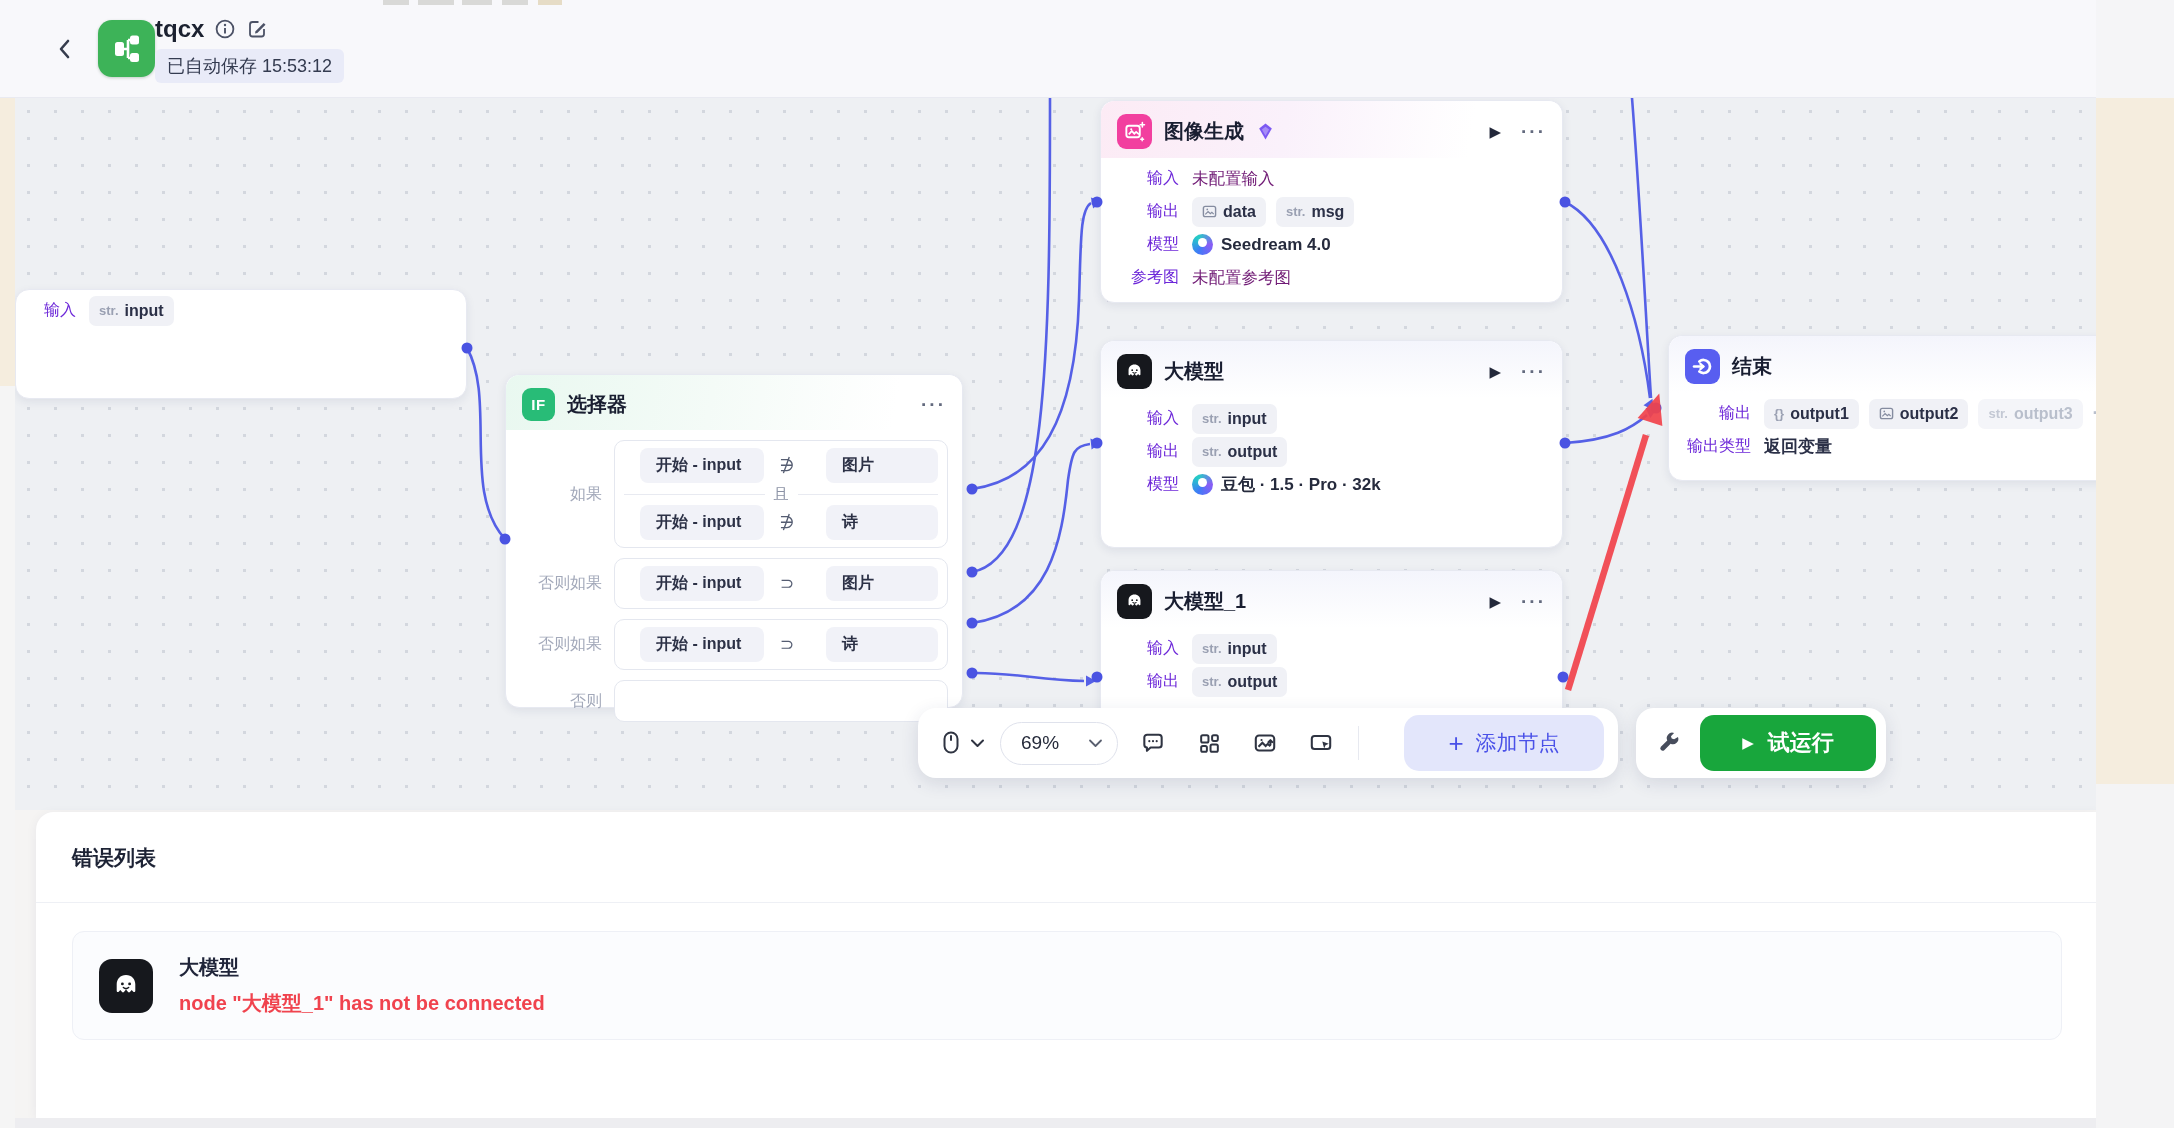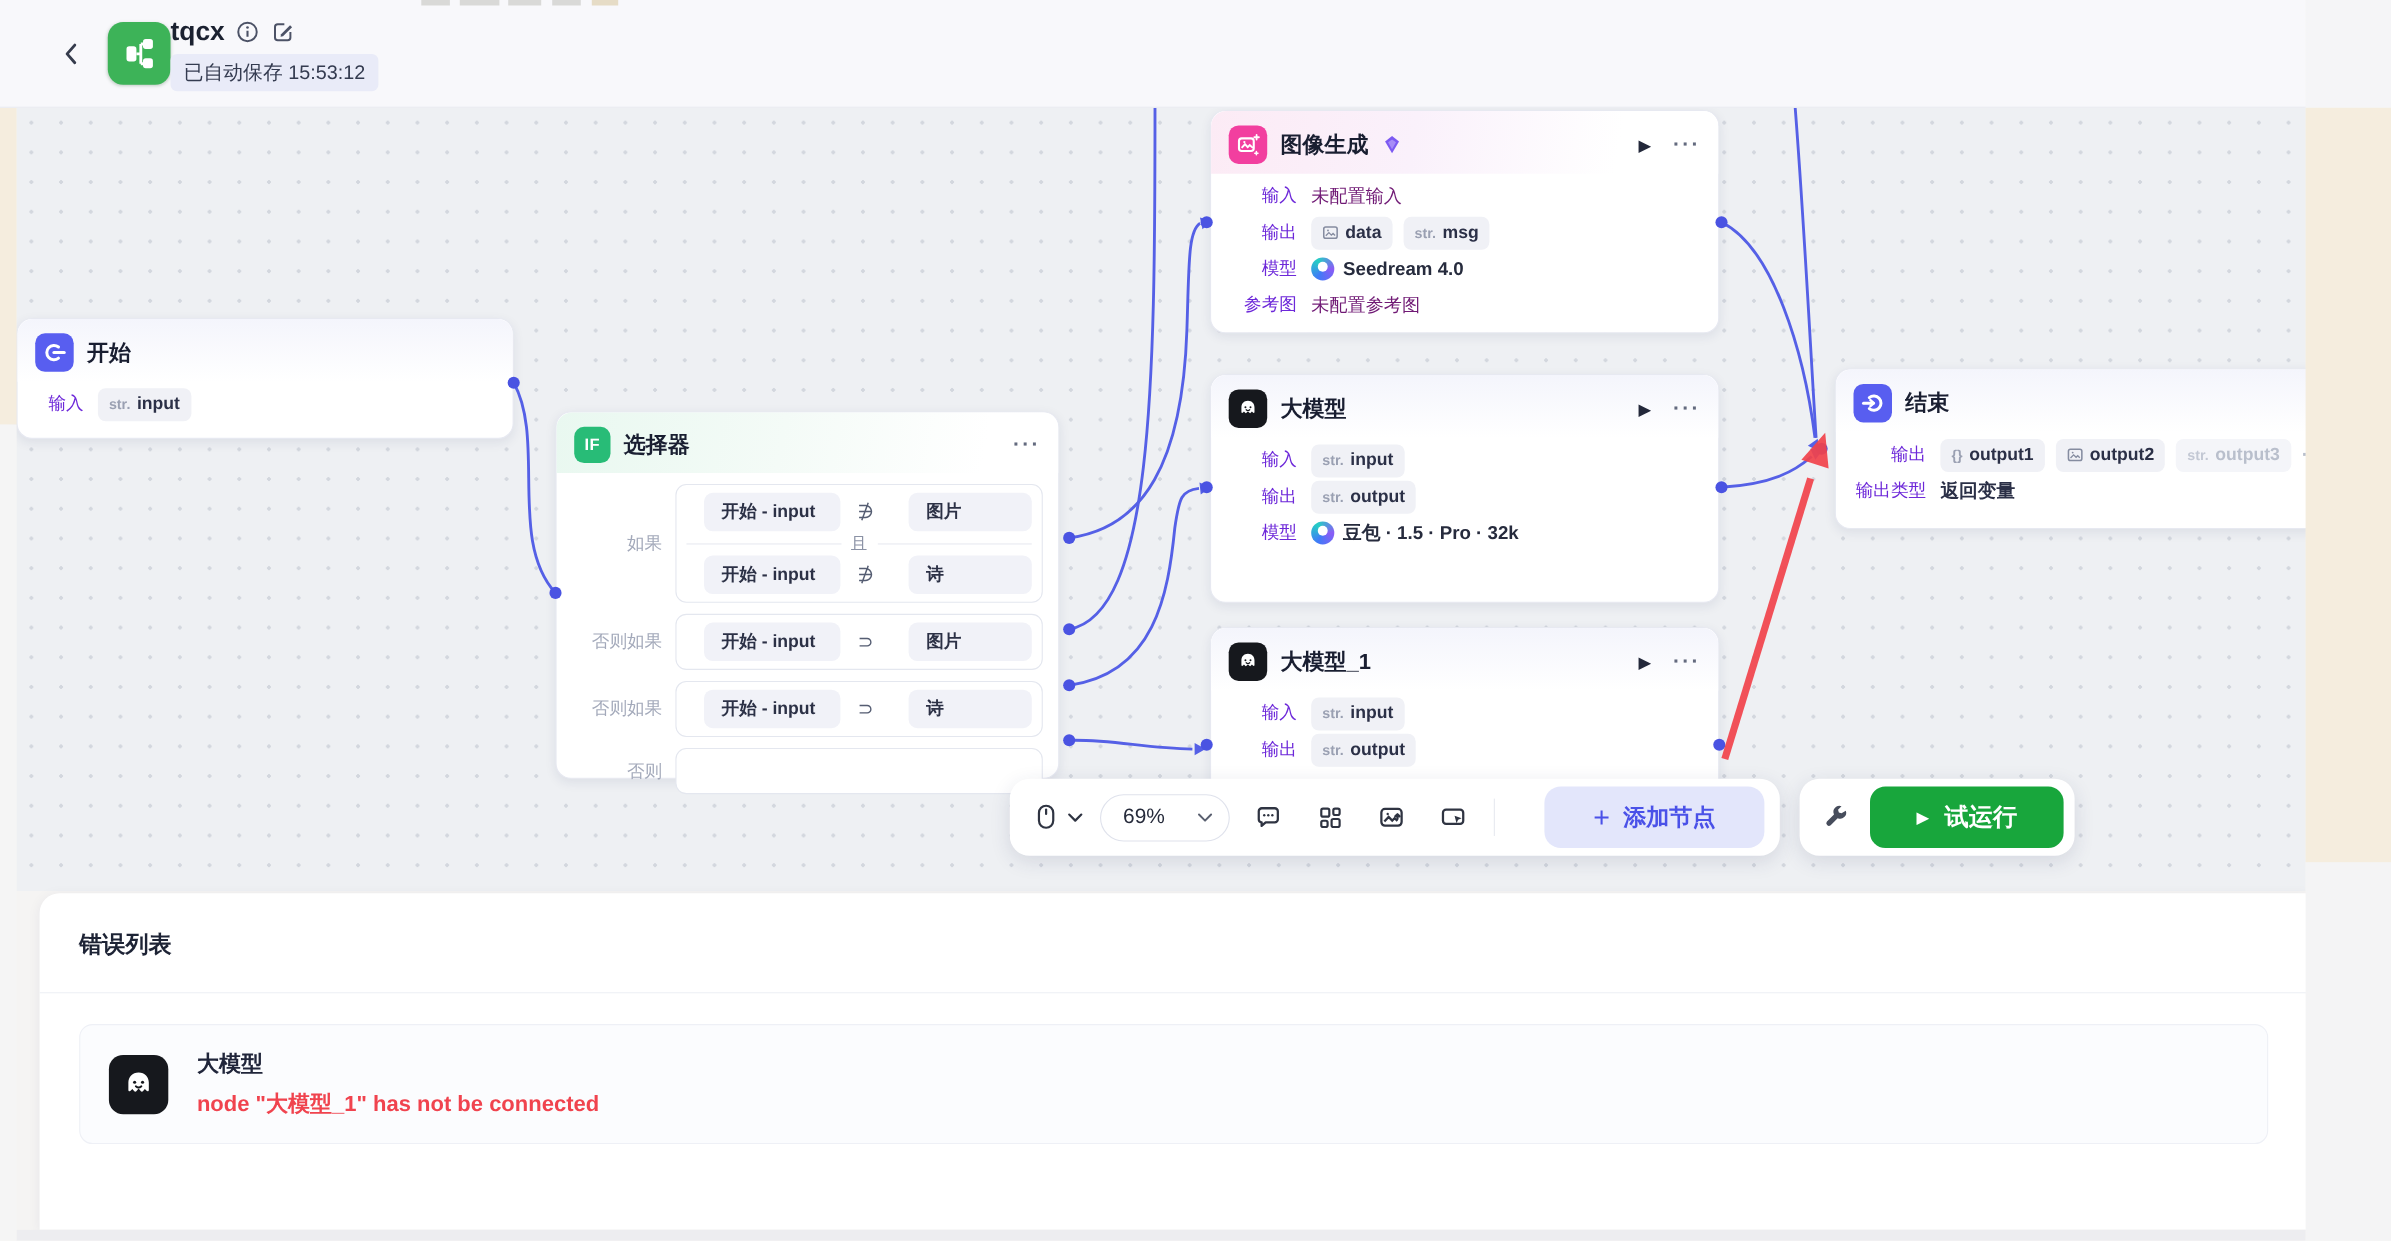--- a/index.html
+++ b/index.html
@@ -79,21 +79,21 @@
   .tb-main { left:918px; top:708px; width:700px; height:70px; padding:0 14px 0 18px; }
   .tb-ic { width:30px; height:30px; display:flex; align-items:center; justify-content:center; cursor:pointer; flex:none; }
   .zoom-pill { display:flex; align-items:center; justify-content:space-between; width:118px; height:43px;
                border:1.5px solid #dfe2ec; border-radius:22px; padding:0 14px 0 20px; margin:0 20px 0 12px; cursor:pointer; }
   .zoom-val { font-size:19px; color:#262b3b; }
   .tb-gap { width:26px; flex:none; }
   .tb-div { width:1px; height:34px; background:#e7e9f0; margin:0 16px 0 22px; flex:none; }
   .add-btn { display:flex; align-items:center; justify-content:center; gap:12px; width:200px; height:56px;
              border-radius:15px; background:#e3e6fb; color:#4a51e8; cursor:pointer; margin-left:auto; }
   .add-btn .plus { font-size:26px; font-weight:400; line-height:1; }
-  .add-btn .lbl { font-size:21px; font-weight:700; }
+  .add-btn .lbl { font-size:21px; font-weight:400; }
   .tb-run { left:1636px; top:708px; width:250px; height:70px; padding:0 10px 0 18px; justify-content:space-between; }
   .run-btn { display:flex; align-items:center; justify-content:center; gap:14px; width:176px; height:56px;
              border-radius:14px; background:#18a63c; color:#fff; cursor:pointer; }
   .run-btn .tri { font-size:15px; }
   .run-btn .lbl { font-size:22px; font-weight:700; }
 
   
   .error-panel { position:absolute; left:36px; top:812px; width:2062px; height:306px; background:#fff;
                  border-radius:18px 0 0 0; box-shadow:0 2px 12px rgba(30,40,80,.06); z-index:20; }
   .ep-title { font-size:21px; font-weight:600; color:#1d2335; padding:32px 0 0 36px; }
@@ -150,29 +150,20 @@
         <svg width="22" height="22" viewBox="0 0 22 22">
             <path d="M4 6.5 a2.5 2.5 0 0 1 2.5 -2.5 h6 M18 11 v5 a2.5 2.5 0 0 1 -2.5 2.5 h-9 A2.5 2.5 0 0 1 4 16 V6.5" fill="none" stroke="#4c5266" stroke-width="1.8"></path>
             <path d="M9.5 13.2 l8.2-8.2 1.8 1.8-8.2 8.2-2.3.5z" fill="#4c5266"></path>
           </svg>
       </div>
       <div class="autosave-badge">已自动保存 15:53:12</div>
     </div>
   </div>
 
   <div class="node" style="left:15px; top:289px; width:452px; height:110px;">
-    <div class="nheader" style="background:linear-gradient(180deg,#f4f5fc, #ffffff);">
-      <div class="nicon" style="background:#585ef0;">
-        <svg width="21" height="21" viewBox="0 0 20 20">
-            <path d="M13.5 5.2 A6.2 6.2 0 1 0 13.5 14.8" fill="none" stroke="#fff" stroke-width="2.6" stroke-linecap="round"></path>
-            <line x1="9.5" y1="10" x2="18.5" y2="10" stroke="#fff" stroke-width="2.6" stroke-linecap="round"></line>
-          </svg>
-      </div>
-      <span class="ntitle">开始</span>
-    </div>
     <div class="nbody">
       <div class="nrow">
         <span class="nlabel" style="width:46px;">输入</span>
         <span class="chip">
           <span class="pfx">str.</span>
           <span class="val">input</span>
         </span>
       </div>
     </div>
   </div>

